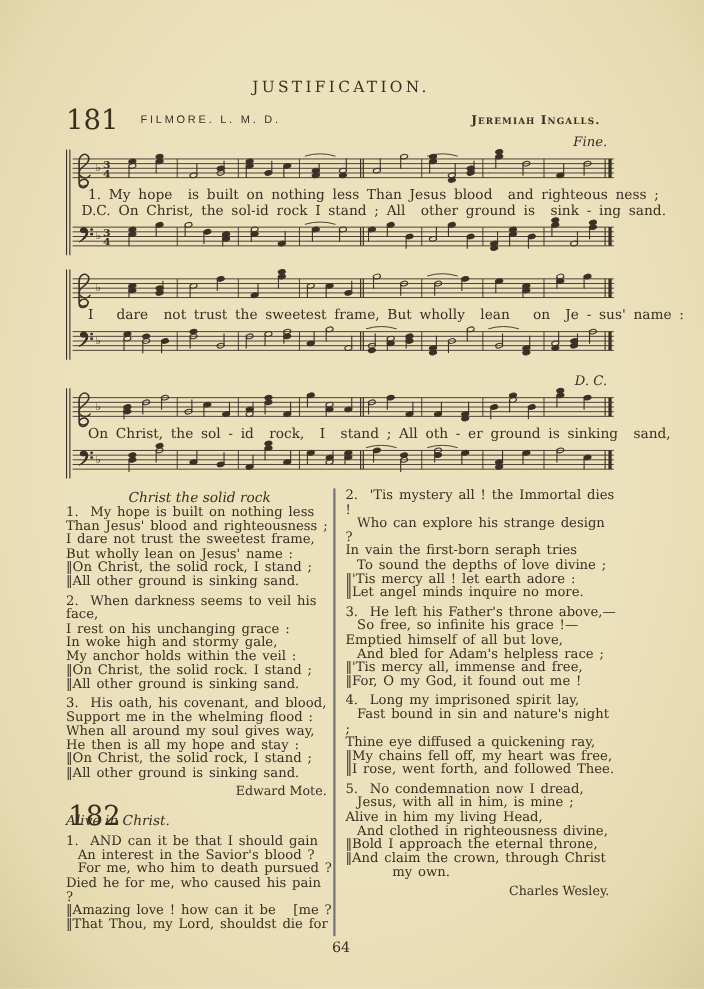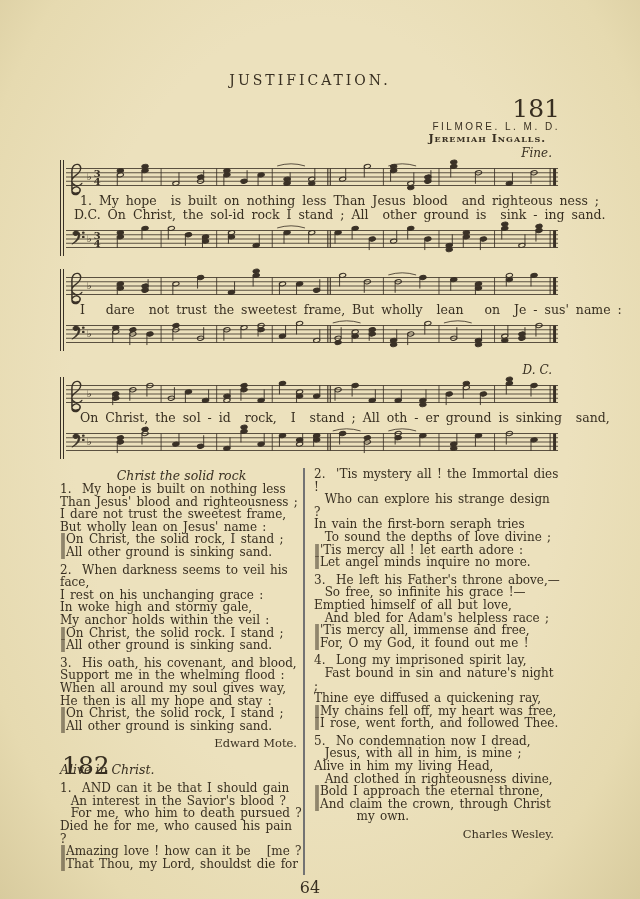--- a/index.html
+++ b/index.html
@@ -8,21 +8,21 @@
     background:radial-gradient(ellipse at 50% 45%, #ece1bd 55%, #e6dab0 82%, #d8cb9e 100%);
     font-family:"DejaVu Serif", serif;
     color:#382f21;
     -webkit-font-smoothing:antialiased;
   }
   .content{width:500px;margin-left:60px;}
   .running-head{
     margin-top:72px;text-align:center;font-size:14px;letter-spacing:3px;
     font-weight:500;
   }
-  .hymn-head{margin-top:9px;display:flex;align-items:flex-end;flex-direction:column;}
+  .hymn-head{margin-top:9px;display:flex;align-items:center;}
   .hymn-no{font-size:25px;line-height:24px;}
   .tune-name{
     font-family:"Liberation Sans", sans-serif;font-size:10px;font-weight:500;
     letter-spacing:2.5px;margin-left:20px;
   }
   .composer{
     margin-left:auto;font-size:11px;font-weight:bold;font-variant:small-caps;
     letter-spacing:1px;padding-right:14px;
   }
   .music{margin-top:2px;}
@@ -38,21 +38,21 @@
   .text-cols{display:flex;margin-top:9px;width:500px;}
   .col{width:243px;}
   .col.right{border-left:2px solid #737373;padding-left:9px;width:246px;}
   .text-title{font-style:italic;font-size:12.5px;text-align:center;height:15px;line-height:15px;}
   .verse{margin-bottom:5px;}
   .vline{font-size:12px;line-height:12.6px;white-space:pre-wrap;word-spacing:1.5px;}
   .attrib{font-size:11.5px;text-align:right;padding-right:6px;height:14px;line-height:13px;}
   .hymn2-head{position:relative;height:27px;margin-top:2px;margin-bottom:2px;}
   .hymn2-no{position:absolute;left:2px;top:0;font-size:25px;line-height:26px;}
   .hymn2-title{position:absolute;left:0;right:0;top:9px;text-align:left;font-style:italic;font-size:12.5px;}
-  .page-no{text-align:center;font-size:16px;margin-top:3px;}
+  .page-no{text-align:center;font-size:13px;margin-top:3px;}
 </style>
 </head>
 <body>
 
 <div class="content">
 
   <div class="running-head">JUSTIFICATION.</div>
 
   <div class="hymn-head">
     <span class="hymn-no">181</span>

